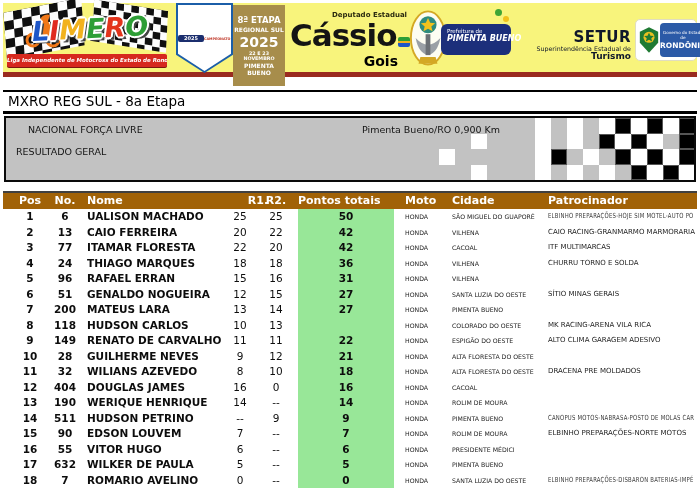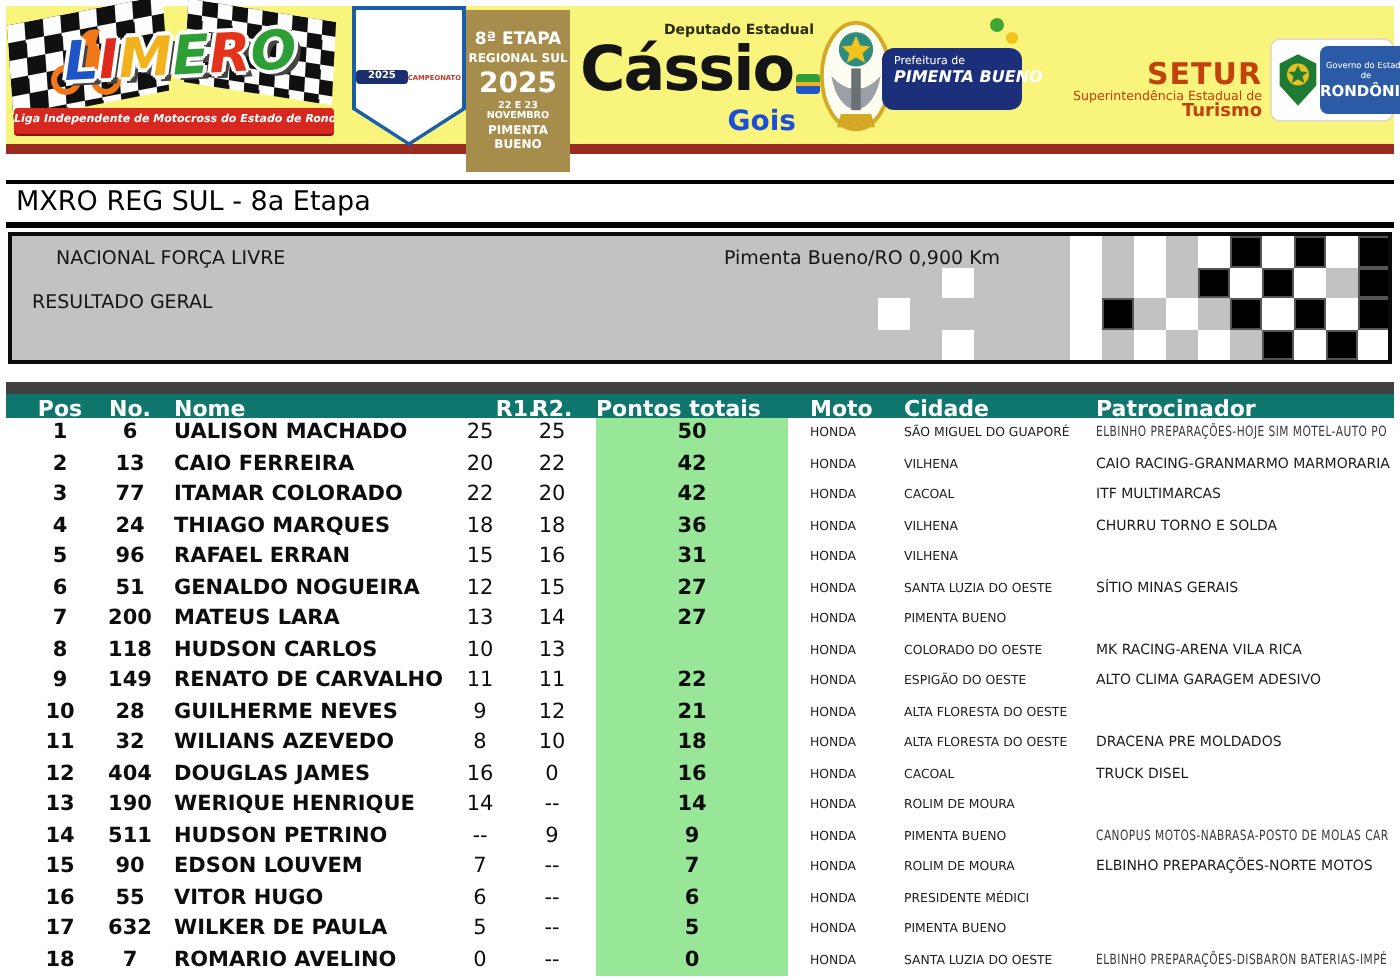--- a/index.html
+++ b/index.html
@@ -39,33 +39,33 @@
   .etapa .l2 { font-size:6px; font-weight:700; }
   .etapa .l3 { font-size:14px; font-weight:800; }
   .etapa .l4 { font-size:4.8px; font-weight:700; }
   .etapa .l5 { font-size:6px; font-weight:800; }
 
   .cassio { position:absolute; left:287px; top:6px; width:122px; height:62px; }
   .cassio-role { position:absolute; left:42px; top:2px; font-size:7px; font-weight:700; color:#2b2b10; }
   .cassio-name { position:absolute; left:0px; top:8px; font-size:31px; font-weight:800; color:#141414; letter-spacing:-1px; }
   .cassio-flag { position:absolute; left:108px; top:28px; width:12px; height:10px;
       background:linear-gradient(180deg,#2E9E36 0 40%,#F2B21D 40% 60%,#1E56C8 60% 100%); border-radius:2px; }
-  .cassio-last { position:absolute; right:14px; top:44px; font-size:14px; font-weight:800; color:#1d4ed8; }
+  .cassio-last { position:absolute; right:14px; top:44px; font-size:14px; font-weight:800; color:#000000; }
 
   .pref { position:absolute; left:406px; top:4px; width:102px; height:64px; }
   .pref-crest { position:absolute; left:0; top:2px; width:38px; height:58px; }
   .pref-box { position:absolute; left:32px; top:17px; width:70px; height:31px; background:#1C2F7B; border-radius:6px;
       color:#fff; padding:4px 4px 2px 6px; }
   .pref-box .p1 { font-size:5.5px; }
   .pref-box .p2 { font-size:8px; font-weight:800; font-style:italic; white-space:nowrap; }
   .dot { position:absolute; border-radius:50%; }
   .dot-g { left:86px; top:2px; width:7px; height:7px; background:#3FA535; }
   .dot-y { left:94px; top:9px; width:6px; height:6px; background:#F2C21D; }
 
-  .setur { position:absolute; left:528px; top:26px; width:100px; text-align:right; color:#c2410c; line-height:1.1; }
+  .setur { position:absolute; left:528px; top:26px; width:100px; text-align:right; color:#0f172a; line-height:1.1; }
   .setur .s1 { font-size:15px; font-weight:800; letter-spacing:0.5px; }
   .setur .s2 { font-size:6.3px; }
   .setur .s3 { font-size:9px; font-weight:800; }
 
   .gov { position:absolute; left:632px; top:16px; width:62px; height:42px; background:#fff; border-radius:5px;
       border:1px solid #e0ddc0; display:flex; align-items:center; padding:2px; }
   .gov-arms { width:22px; height:30px; flex:0 0 auto; }
   .gov-box { flex:1; height:34px; background:#2B5AA7; border-radius:4px; color:#fff; display:flex; flex-direction:column;
       justify-content:center; align-items:center; text-align:center; gap:1px; }
   .gov-box .g1 { font-size:4.2px; }
@@ -79,21 +79,21 @@
       border:2px solid #0a0a0a; overflow:hidden; }
   .graybox .txt { position:absolute; font-size:9.5px; color:#141414; white-space:nowrap; }
   .gb-cat { left:22px; top:6px; }
   .gb-loc { left:356px; top:6px; }
   .gb-res { left:10px; top:28px; }
   .chk { position:absolute; width:16px; height:15.5px; }
   .chk-w { background:#fff; }
   .chk-b { background:#000; box-shadow:inset 0 0 0 1px #555; }
 
   
-  .thead { position:absolute; left:3px; top:191px; width:694px; height:18px; background:#0f766e; border-top:6px solid #404040; }
+  .thead { position:absolute; left:3px; top:191px; width:694px; height:18px; background:#a16207; border-top:2px solid #404040; }
   .thead .hc { position:absolute; top:0; line-height:16px; color:#fff; font-weight:700; font-size:11px; white-space:nowrap; }
   .green-col { position:absolute; left:298px; top:209px; width:96px; height:279px; background:#98E798; }
   .rows { position:absolute; left:3px; top:209px; width:694px; height:279px; }
   .trow { position:absolute; left:0; width:694px; height:15.5px; }
   .cell { position:absolute; top:0; line-height:15.5px; font-size:10.5px; white-space:nowrap; color:#0d0d0d; }
   .c-pos { left:12px; width:30px; text-align:center; font-weight:700; }
   .c-no  { left:44px; width:36px; text-align:center; font-weight:700; }
   .c-nome{ left:84px; font-weight:700; }
   .c-r1  { left:219px; width:36px; text-align:center; }
   .c-r2  { left:255px; width:36px; text-align:center; }
@@ -264,21 +264,21 @@
         <div class="cell c-r1">20</div>
         <div class="cell c-r2">22</div>
         <div class="cell c-pts">42</div>
         <div class="cell c-moto">HONDA</div>
         <div class="cell c-cidade">VILHENA</div>
         <div class="cell c-patrocinador">CAIO RACING-GRANMARMO MARMORARIA</div>
       </div>
       <div class="trow" style="top: 31px;">
         <div class="cell c-pos">3</div>
         <div class="cell c-no">77</div>
-        <div class="cell c-nome">ITAMAR COLORADO</div>
+        <div class="cell c-nome">ITAMAR FLORESTA</div>
         <div class="cell c-r1">22</div>
         <div class="cell c-r2">20</div>
         <div class="cell c-pts">42</div>
         <div class="cell c-moto">HONDA</div>
         <div class="cell c-cidade">CACOAL</div>
         <div class="cell c-patrocinador">ITF MULTIMARCAS</div>
       </div>
       <div class="trow" style="top: 46.5px;">
         <div class="cell c-pos">4</div>
         <div class="cell c-no">24</div>
@@ -368,21 +368,20 @@
       </div>
       <div class="trow" style="top: 170.5px;">
         <div class="cell c-pos">12</div>
         <div class="cell c-no">404</div>
         <div class="cell c-nome">DOUGLAS JAMES</div>
         <div class="cell c-r1">16</div>
         <div class="cell c-r2">0</div>
         <div class="cell c-pts">16</div>
         <div class="cell c-moto">HONDA</div>
         <div class="cell c-cidade">CACOAL</div>
-        <div class="cell c-patrocinador">TRUCK DISEL</div>
       </div>
       <div class="trow" style="top: 186px;">
         <div class="cell c-pos">13</div>
         <div class="cell c-no">190</div>
         <div class="cell c-nome">WERIQUE HENRIQUE</div>
         <div class="cell c-r1">14</div>
         <div class="cell c-r2">--</div>
         <div class="cell c-pts">14</div>
         <div class="cell c-moto">HONDA</div>
         <div class="cell c-cidade">ROLIM DE MOURA</div>

